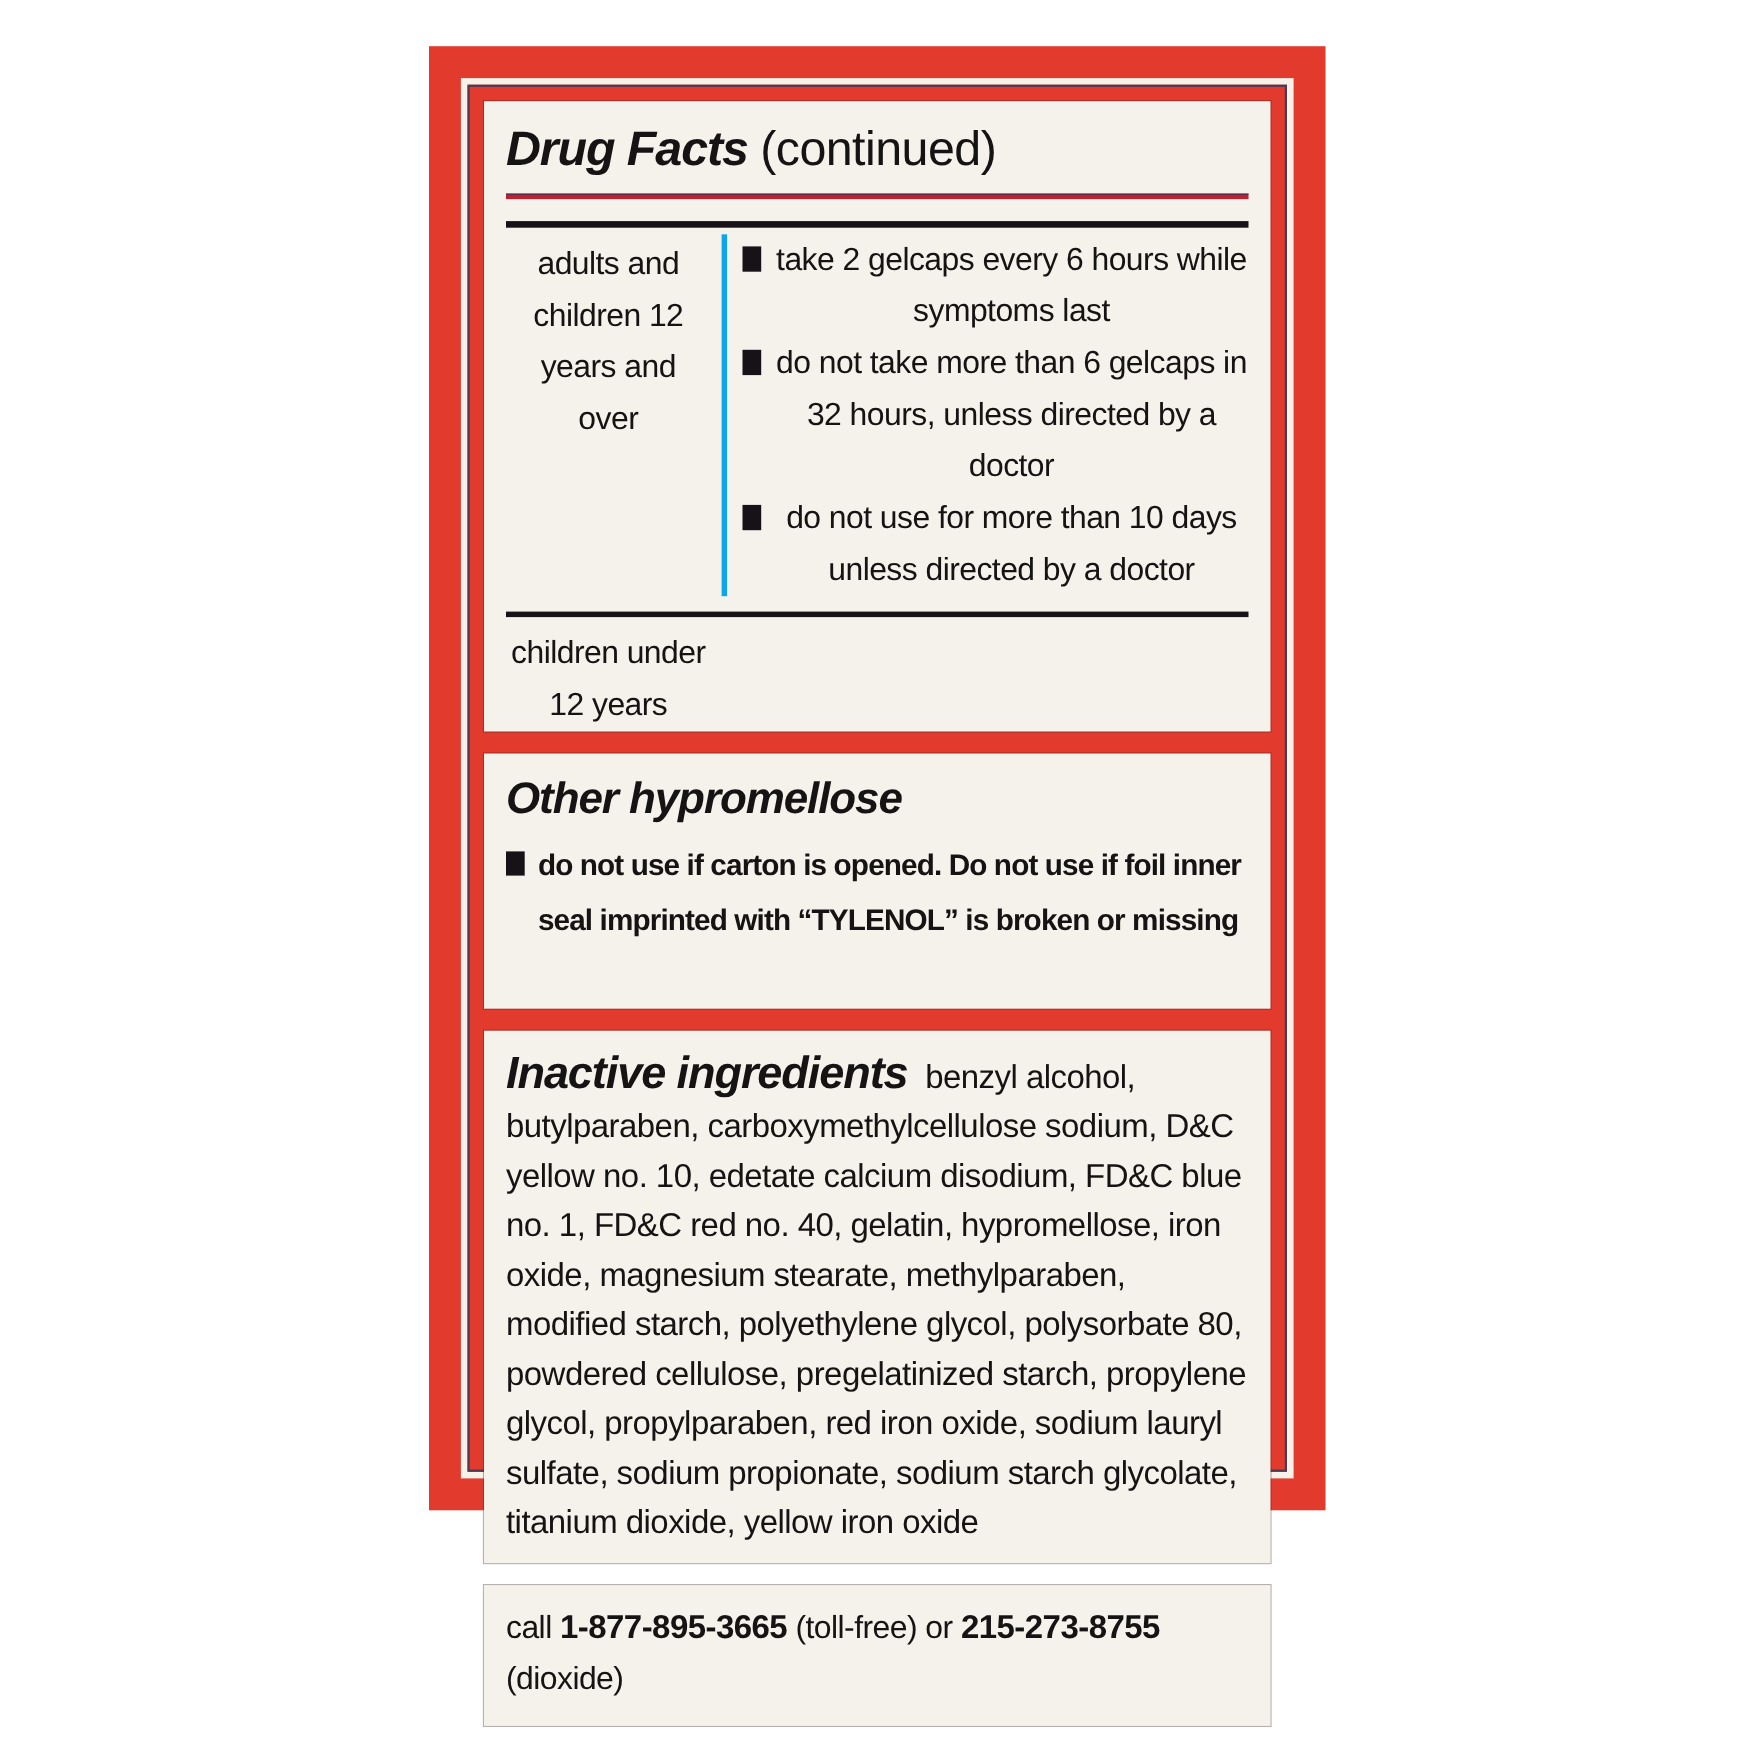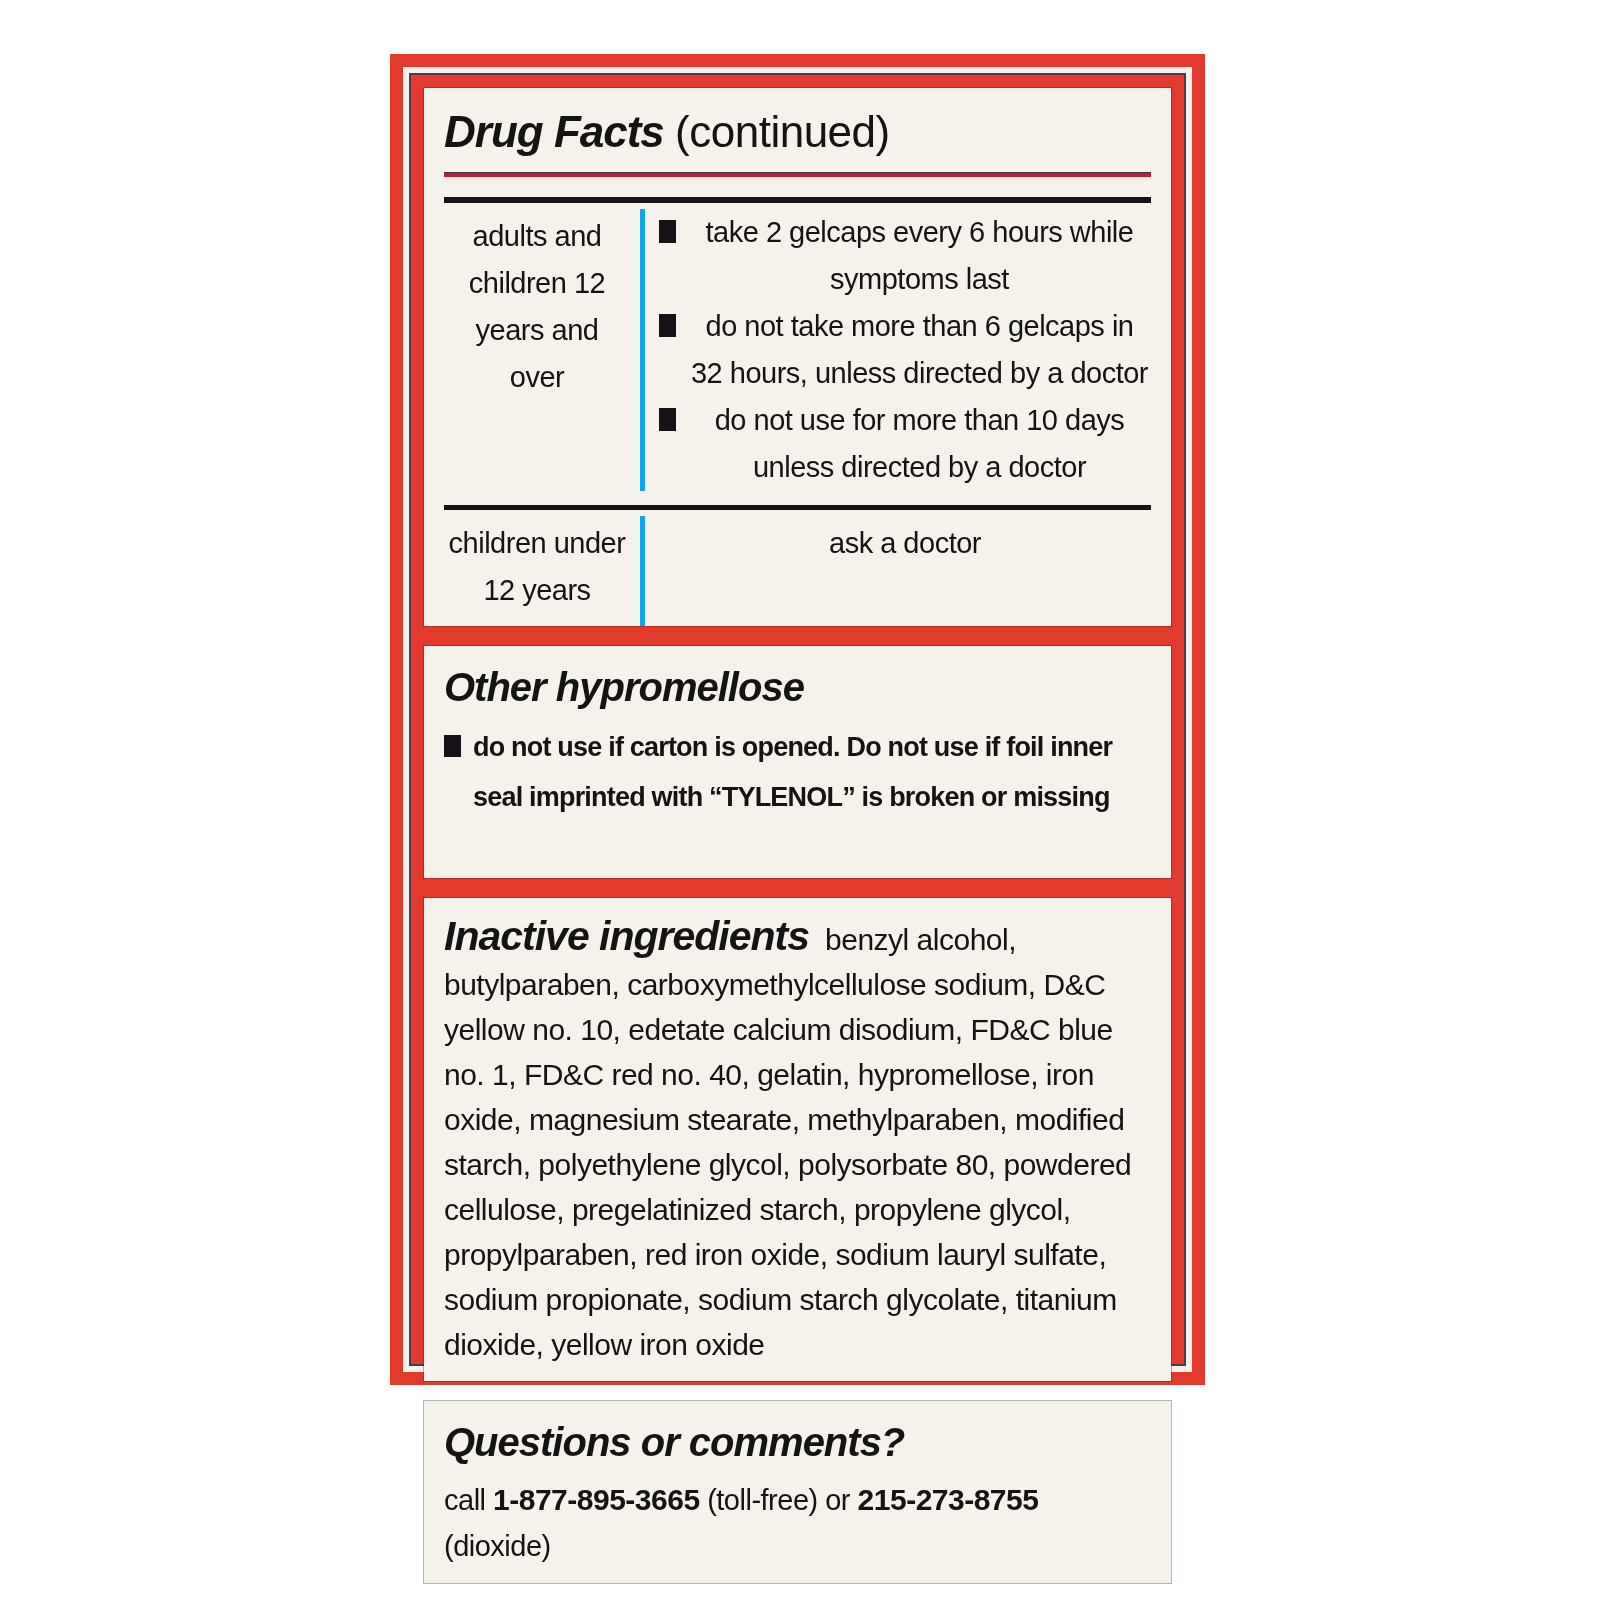--- a/index.html
+++ b/index.html
@@ -1,17 +1,17 @@
 <!DOCTYPE html>
 <html><head>
 <meta charset="utf-8">
 <style>
   html,body{margin:0;padding:0;background:#ffffff;}
   body{width:1600px;height:1600px;position:relative;font-family:"Liberation Sans",sans-serif;color:#151313;}
-  .box{position:absolute;left:390px;top:54px;width:815px;height:1331px;background:#e23b2e;padding:13px;box-sizing:border-box;}
+  .box{position:absolute;left:390px;top:42px;width:815px;height:1331px;background:#e23b2e;padding:29px;box-sizing:border-box;}
   .stripe{background:#f6f2ea;height:100%;padding:6px;box-sizing:border-box;}
   .inner{background:#e23b2e;border:2px solid #4e3a50;height:100%;box-sizing:border-box;padding:13px 13px 16px;display:flex;flex-direction:column;gap:20px;}
   .panel{background:#f5f2eb;box-shadow:0 0 0 1px rgba(60,30,30,.35);box-sizing:border-box;padding:14px 20px;letter-spacing:-0.5px;}
   .p1{flex:0 0 538px;display:flex;flex-direction:column;padding-bottom:0;}
   .p2{flex:0 0 232px;}
   .p3{flex:1 1 auto;}
   .p4{flex:0 0 128px;}
   h1,h2{margin:0;font-weight:bold;font-style:italic;letter-spacing:-1px;}
   h1{font-size:44px;line-height:1.1;margin-top:6px;}
   h1 .suffix{font-style:normal;font-weight:normal;letter-spacing:-0.5px;}
@@ -57,39 +57,37 @@
                   <span>do not take more than 6 gelcaps in 32 hours, unless directed by a doctor</span>
                 </div>
               <div class="bullet">
                   <span class="sq"></span>
                   <span>do not use for more than 10 days unless directed by a doctor</span>
                 </div>
             </div>
           </div>
           <div class="trow trow2">
             <div class="lcell">children under 12 years</div>
-            <div class="rcell"><span>ask a doctor</span></div>
           </div>
         </div>
       </section>
 
       <section class="panel p2">
         <h2>Other hypromellose</h2>
         <div class="bullet bold">
             <span class="sq"></span>
             <span>do not use if carton is opened. Do not use if foil inner seal imprinted with “TYLENOL” is broken or missing</span>
           </div>
       </section>
 
       <section class="panel p3">
         <p><span class="h3">Inactive ingredients</span><span>benzyl alcohol, butylparaben, carboxymethylcellulose sodium, D&amp;C yellow no. 10, edetate calcium disodium, FD&amp;C blue no. 1, FD&amp;C red no. 40, gelatin, hypromellose, iron oxide, magnesium stearate, methylparaben, modified starch, polyethylene glycol, polysorbate 80, powdered cellulose, pregelatinized starch, propylene glycol, propylparaben, red iron oxide, sodium lauryl sulfate, sodium propionate, sodium starch glycolate, titanium dioxide, yellow iron oxide</span></p>
       </section>
 
       <section class="panel p4">
-        <h2>Questions or comments?</h2>
         <p class="call">
           <span>call</span>
           <b>1-877-895-3665</b>
           <span>(toll-free)</span>
           <span>or</span>
           <b>215-273-8755</b>
           <span>(dioxide)</span>
         </p>
       </section>
 

